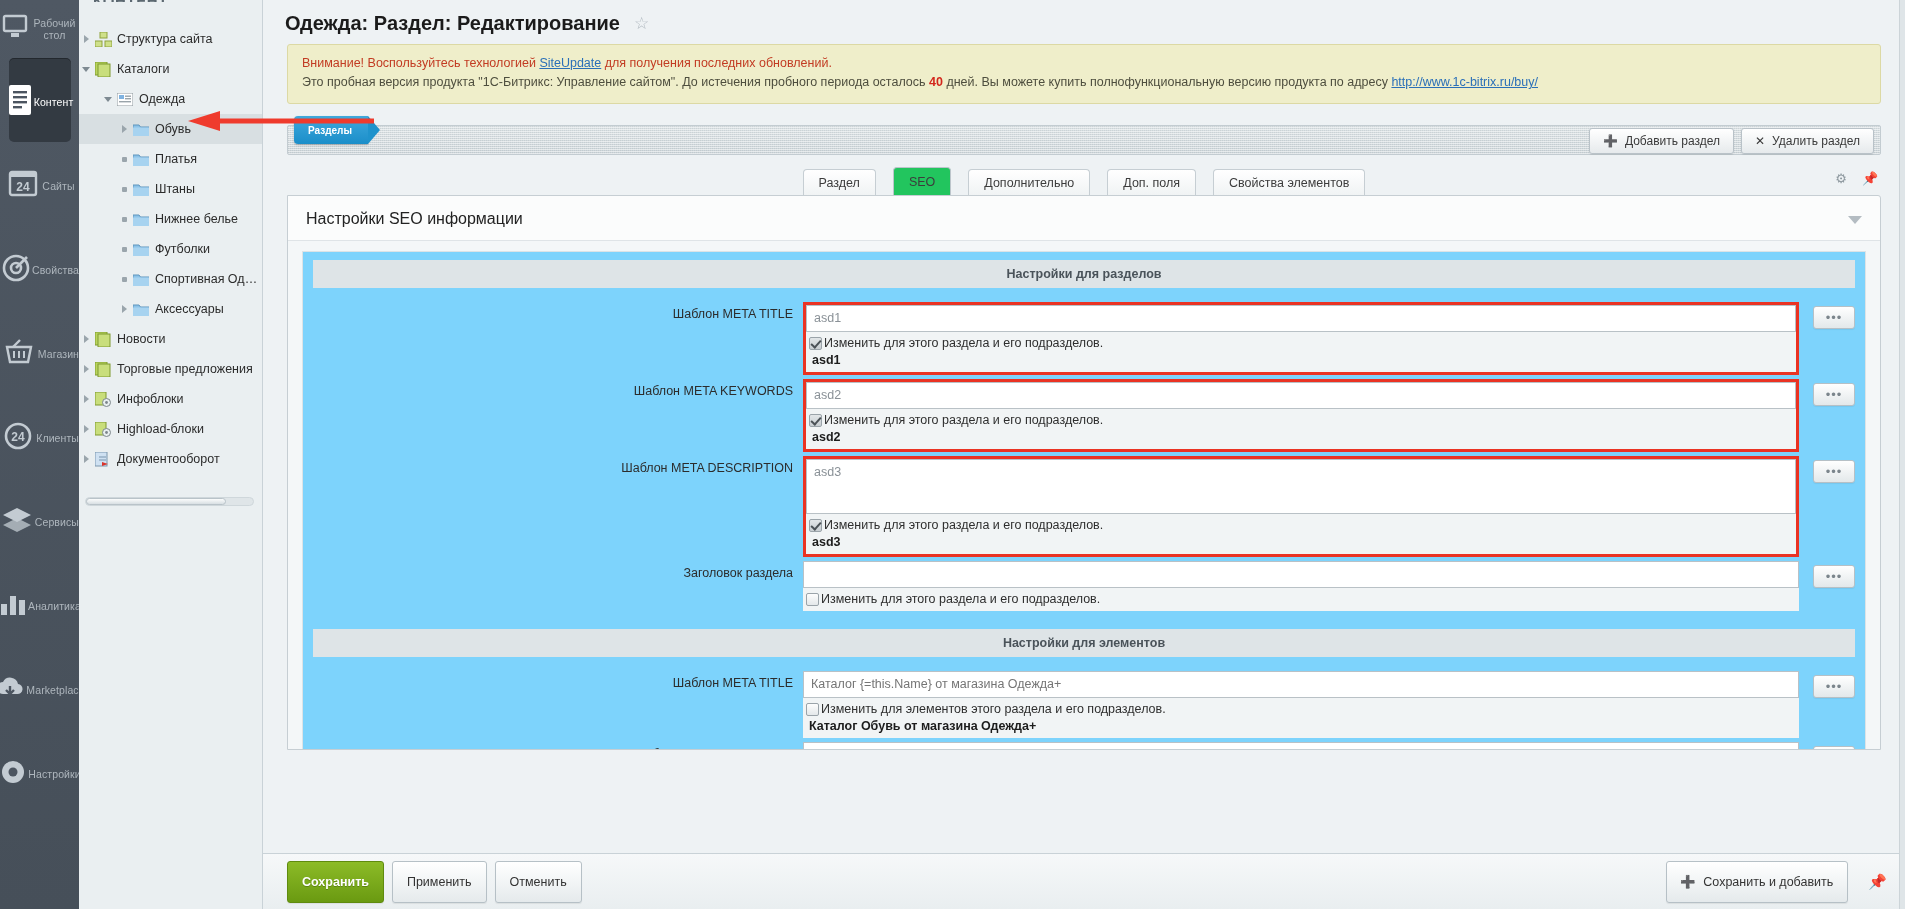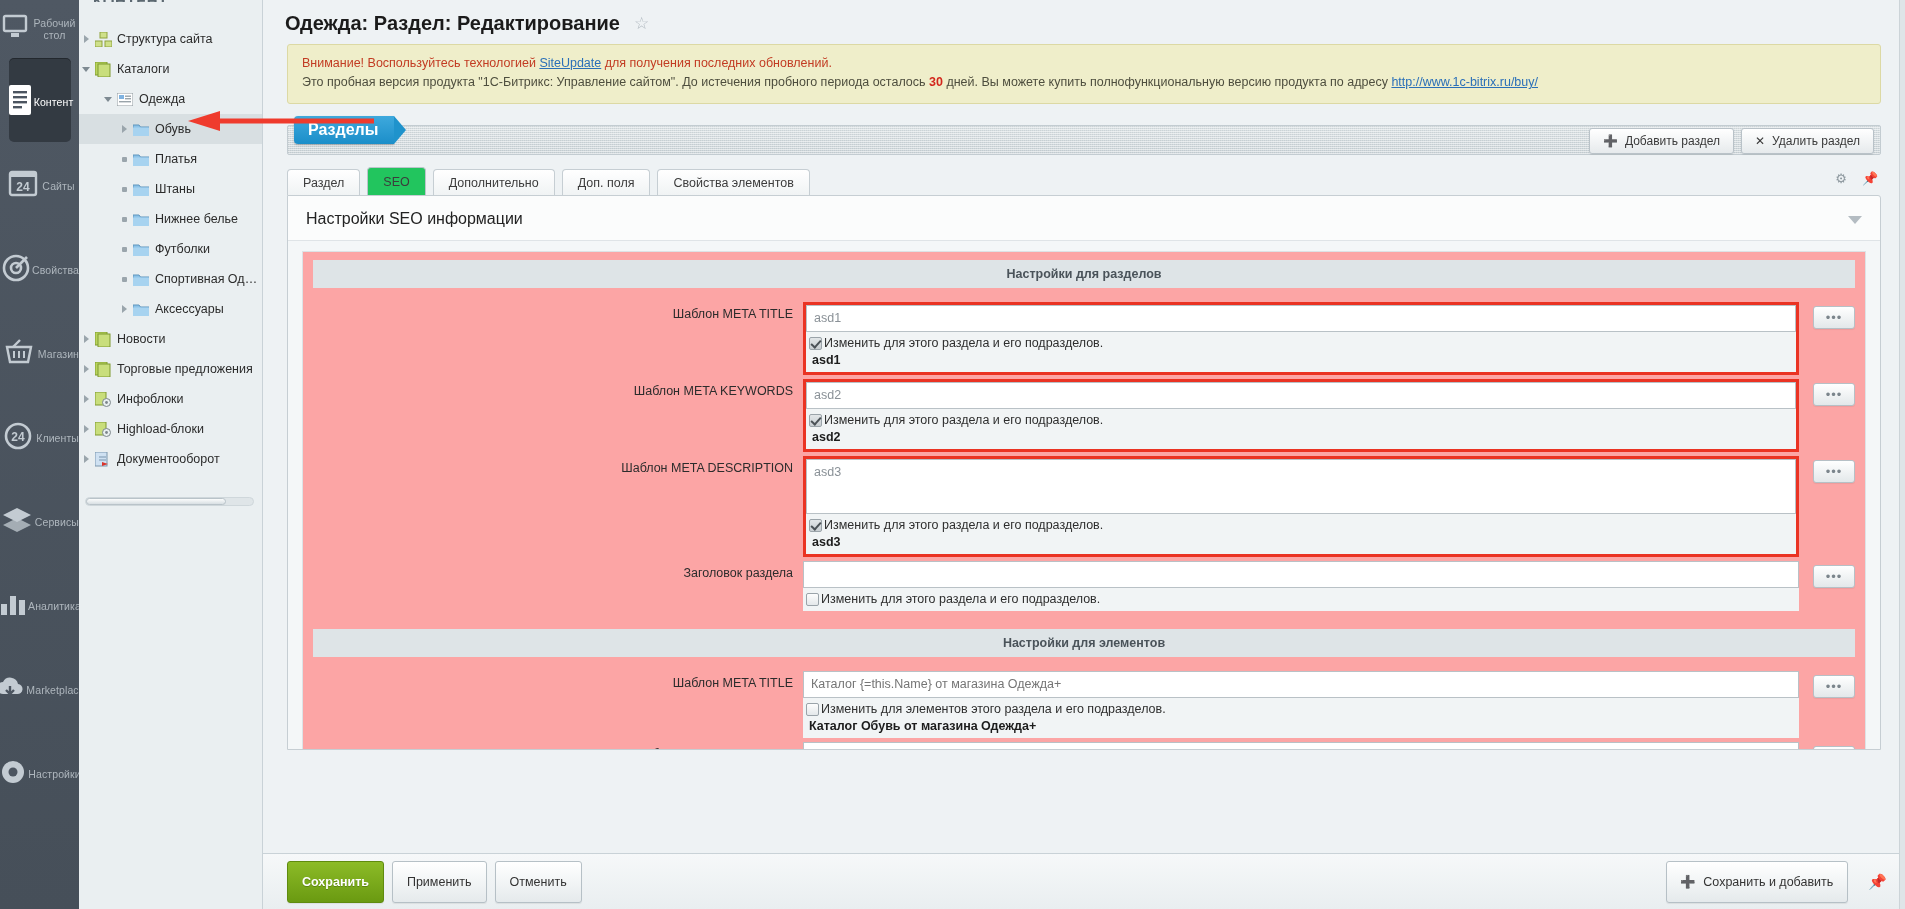--- a/index.html
+++ b/index.html
@@ -120,21 +120,21 @@
       linear-gradient(180deg,#d9e0e3,#ccd5d9);
     border: 1px solid #c3ccd1;
     border-radius: 2px;
     position: relative;
   }
   .chip {
     position: absolute; left: 6px; top: -10px;
     height: 28px; padding: 0 16px 0 14px;
     display: flex; align-items: center;
     background: linear-gradient(180deg,#3ea9dd,#1b8ec9);
-    color: #fff; font-size: 16px; font-weight: bold;
+    color: #fff; font-size: 10px; font-weight: bold;
     border-radius: 4px 0 0 4px;
     box-shadow: 0 1px 2px rgba(0,0,0,.25);
     cursor: pointer;
   }
   .chip:after {
     content: ""; position: absolute; right: -12px; top: 0;
     border-left: 12px solid #1f93cc;
     border-top: 14px solid transparent;
     border-bottom: 14px solid transparent;
   }
@@ -143,21 +143,21 @@
     height: 26px; padding: 0 13px; display: flex; align-items: center; gap: 7px;
     background: linear-gradient(180deg,#ffffff,#e6eaec);
     border: 1px solid #b9c2c8; border-radius: 3px;
     font-size: 12px; color: #3a3a3a; cursor: pointer;
     box-shadow: 0 1px 1px rgba(0,0,0,.07);
   }
   .tbtn .gi { color: #5a6view; }
 
   
   .tabs-wrap { margin: 12px 24px 0 24px; position: relative; height: 28px; }
-  .tabs { display: flex; gap: 7px; align-items: flex-end; height: 28px; }
+  .tabs { display: flex; gap: 17px; align-items: flex-end; height: 28px; justify-content: center; }
   .tab {
     padding: 0 15px; height: 26px; display: flex; align-items: center;
     background: linear-gradient(180deg,#ffffff,#f0f3f4);
     border: 1px solid #c6ced3; border-bottom: none;
     border-radius: 4px 4px 0 0;
     font-size: 12.5px; color: #3c3c3c; cursor: pointer;
   }
   .tab.active {
     background: #22c55e; font-weight: normal; height: 28px;
     border-color: #bcc5cb;
@@ -180,21 +180,21 @@
     border-bottom: 1px solid #dfe4e7;
     position: relative;
   }
   .caret-down {
     position: absolute; right: 18px; top: 20px;
     width:0;height:0;border-top:8px solid #b4bcc2;
     border-left:7px solid transparent;border-right:7px solid transparent;
     cursor: pointer;
   }
   .card-body { padding: 10px 14px 0 14px; background: #f4f7f8; height: 514px; overflow: hidden; }
-  .inner { border: 1px solid #dde3e6; background: #fca5a5; padding: 8px 10px 0 10px; }
+  .inner { border: 1px solid #dde3e6; background: #7dd3fc; padding: 8px 10px 0 10px; }
 
   .sec-head {
     background: #dee4e7; text-align: center;
     font-size: 12.5px; font-weight: bold; color: #4a535a;
     padding: 7px 0; margin-bottom: 14px;
   }
 
   .row { display: flex; align-items: flex-start; margin-bottom: 4px; }
   .lbl {
     width: 490px; flex: 0 0 490px; text-align: right;
@@ -585,21 +585,21 @@
     <div class="page-title-row">
       <div class="page-title">Одежда: Раздел: Редактирование</div>
       <div class="star">☆</div>
     </div>
 
     <div class="warn">
       <div class="warn-l1">
         <span>Внимание! Воспользуйтесь технологией </span><a href="#">SiteUpdate</a><span> для получения последних обновлений.</span>
       </div>
       <div class="warn-l2">
-        <span>Это пробная версия продукта "1С-Битрикс: Управление сайтом". До истечения пробного периода осталось </span><span class="num">30</span><span> дней. Вы можете купить полнофункциональную версию продукта по адресу </span><a href="#">http://www.1c-bitrix.ru/buy/</a>
+        <span>Это пробная версия продукта "1С-Битрикс: Управление сайтом". До истечения пробного периода осталось </span><span class="num">40</span><span> дней. Вы можете купить полнофункциональную версию продукта по адресу </span><a href="#">http://www.1c-bitrix.ru/buy/</a>
       </div>
     </div>
 
     <div class="tool-strip">
       <div class="chip">Разделы</div>
       <div class="tool-right">
         <div class="tbtn">
           <span class="gi">➕</span>
           <span>Добавить раздел</span>
         </div>

